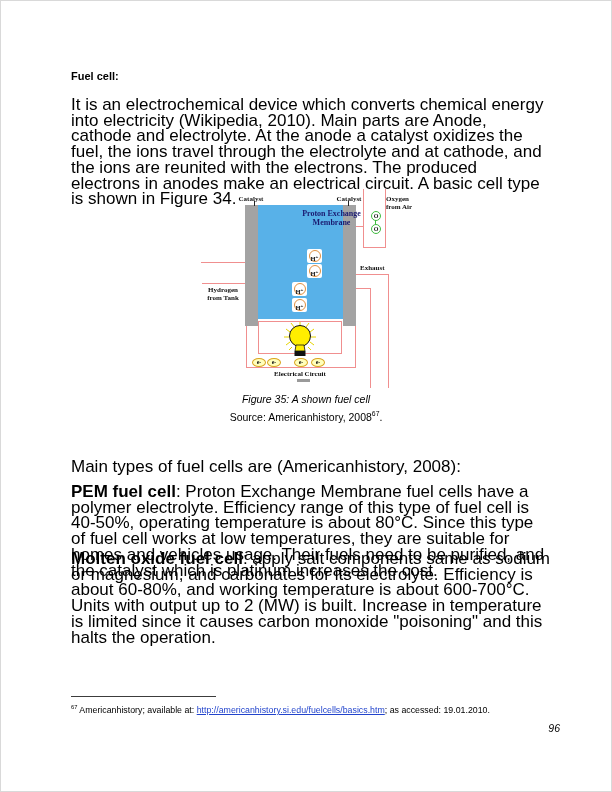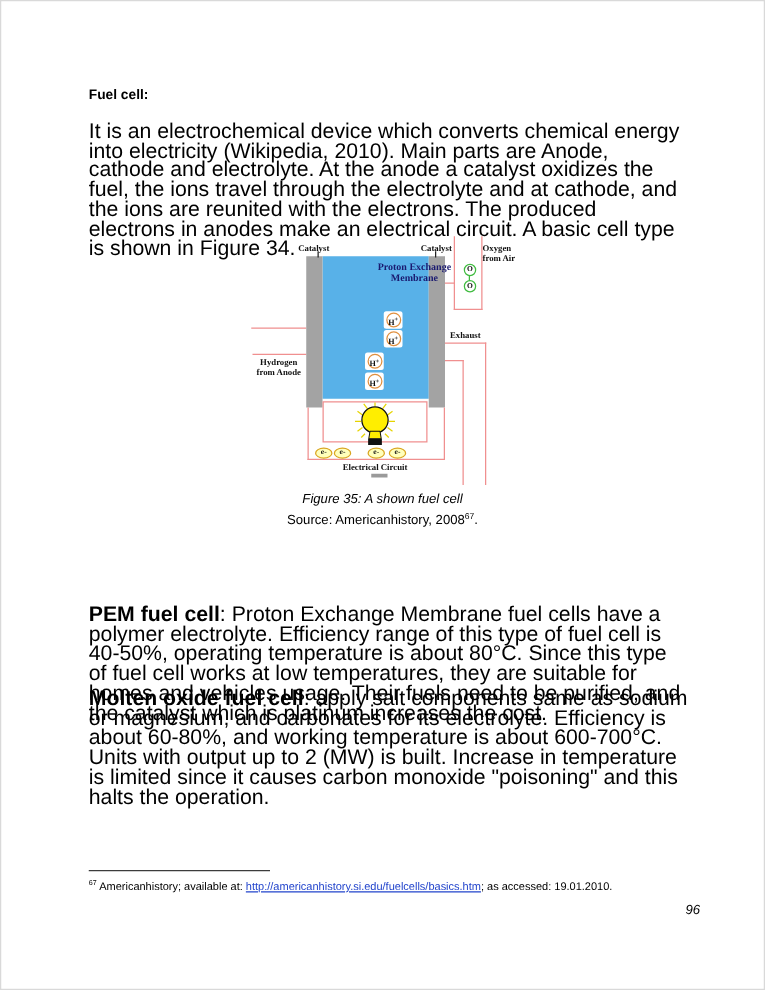--- a/index.html
+++ b/index.html
@@ -89,21 +89,21 @@
     <div class="lbl" style="left:134px;top:9px;width:40px;text-align:center;">Catalyst</div>
     <div class="cat-pointer" style="left:59px;"></div>
     <div class="cat-pointer" style="left:153px;"></div>
     <div class="lbl" id="oxygen-label">Oxygen from Air</div>
 
     <div class="o-atom" style="top:25px;"><span>O</span></div>
     <div class="abs" id="o-link"></div>
     <div class="o-atom" style="top:38px;"><span>O</span></div>
 
     <div class="lbl" id="exhaust-label">Exhaust</div>
-    <div class="lbl" id="hydrogen-label">Hydrogen from Anode</div>
+    <div class="lbl" id="hydrogen-label">Hydrogen from Tank</div>
 
     <div class="hion" style="left:112px;top:63px;">
         <span class="hion-c"><span>H</span><span class="sup2">+</span></span>
       </div>
     <div class="hion" style="left:112px;top:78px;">
         <span class="hion-c"><span>H</span><span class="sup2">+</span></span>
       </div>
     <div class="hion" style="left:97px;top:96px;">
         <span class="hion-c"><span>H</span><span class="sup2">+</span></span>
       </div>
@@ -140,20 +140,21 @@
 
     <div class="lbl" id="elec-label">Electrical Circuit</div>
     <div class="abs" id="gray-chip"></div>
   </div>
 
   <div class="abs" id="caption">
     <div class="fig-line">Figure 35: A shown fuel cell</div>
     <div><span>Source: Americanhistory, 2008</span><span class="sup">67</span><span>.</span></div>
   </div>
 
+  <div class="abs body-par" id="main-types">Main types of fuel cells are (Americanhistory, 2008):</div>
 
   <div class="abs body-par" id="pem-par"><b>PEM fuel cell</b><span>: Proton Exchange Membrane fuel cells have a polymer electrolyte. Efficiency range of this type of fuel cell is 40-50%, operating temperature is about 80°C. Since this type of fuel cell works at low temperatures, they are suitable for homes and vehicles usage. Their fuels need to be purified, and the catalyst which is platinum increases the cost.</span></div>
 
   <div class="abs body-par" id="molten-par"><b>Molten oxide fuel cell</b><span>: apply salt components same as sodium or magnesium, and carbonates for its electrolyte. Efficiency is about 60-80%, and working temperature is about 600-700°C. Units with output up to 2 (MW) is built. Increase in temperature is limited since it causes carbon monoxide "poisoning" and this halts the operation.</span></div>
 
   <div class="abs" id="footnote-rule"></div>
   <div class="abs" id="footnote">
     <span class="sup">67</span><span> Americanhistory; available at: </span><a href="#">http://americanhistory.si.edu/fuelcells/basics.htm</a><span>; as accessed: 19.01.2010.</span>
   </div>
 

